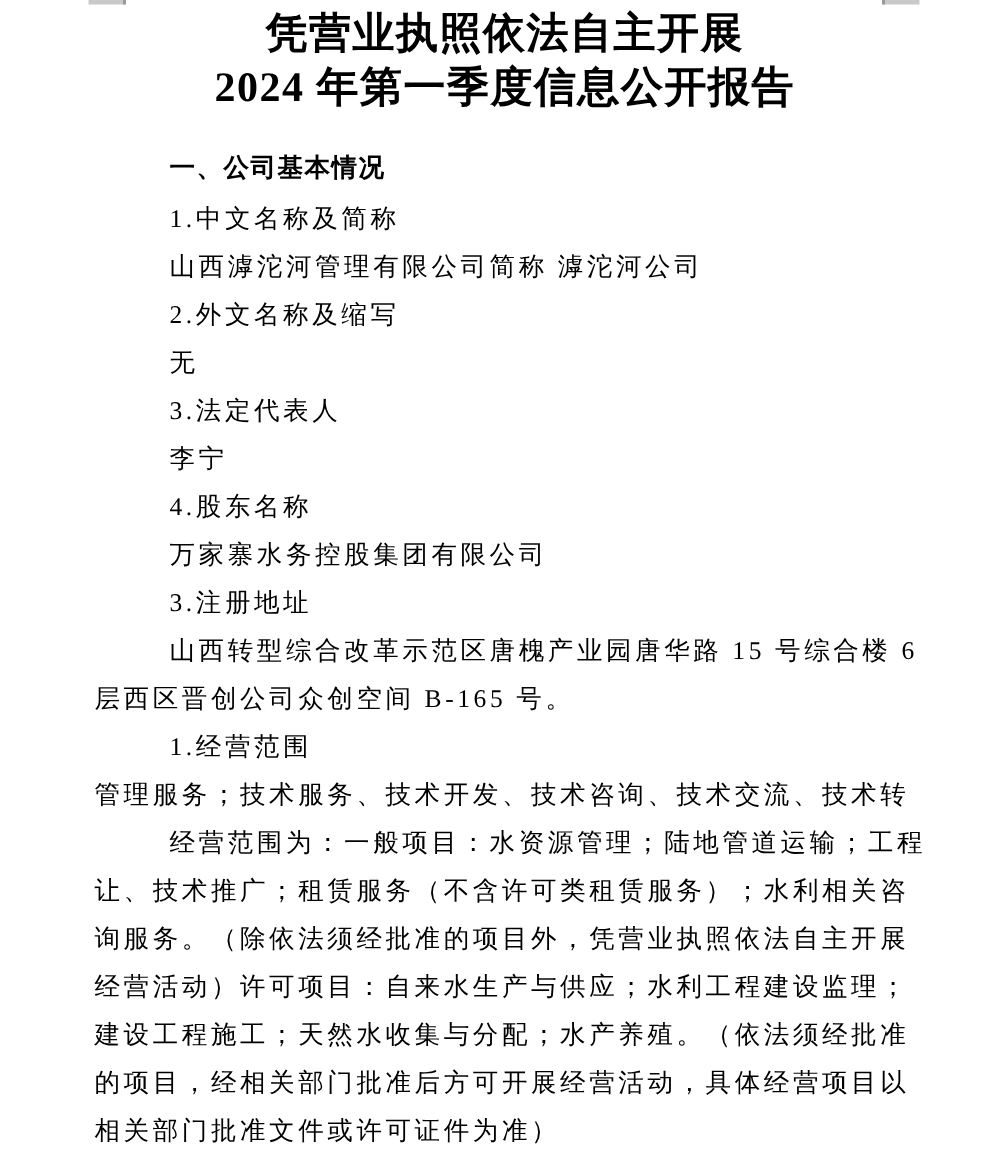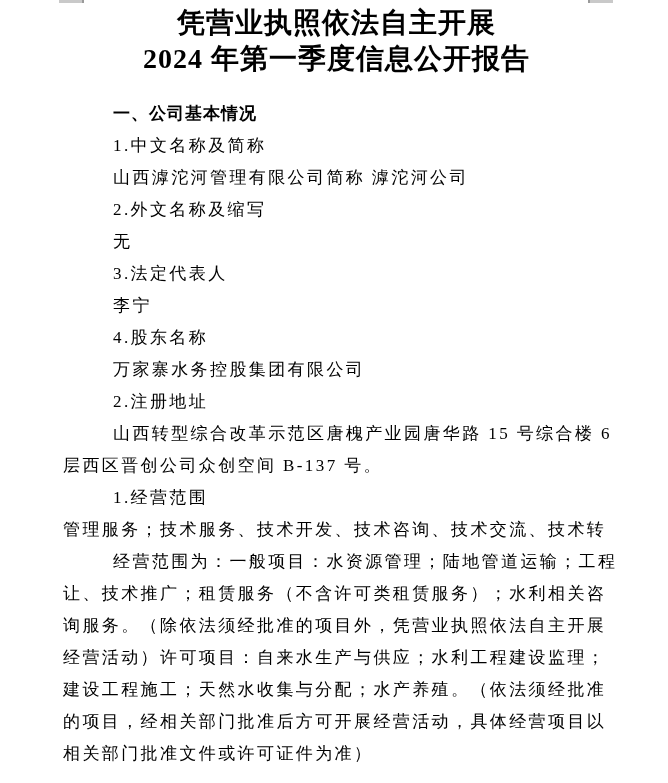--- a/index.html
+++ b/index.html
@@ -47,21 +47,21 @@
     height: 32px;
     line-height: 32px;
     font-size: 17px;
     letter-spacing: 2.4px;
     white-space: nowrap;
   }
   .content .ind {
     padding-left: 50px;
   }
   .content .section-heading {
-    font-family: Liberation Serif, serif;
+    font-family: Liberation Mono, monospace;
     font-weight: bold;
     letter-spacing: 1px;
   }
 </style>
 </head>
 <body>
 
 <div class="edge-marker left"></div>
 <div class="edge-marker right"></div>
 
@@ -81,23 +81,23 @@
 
     <div class="line ind">2.外文名称及缩写</div>
     <div class="line ind">无</div>
 
     <div class="line ind">3.法定代表人</div>
     <div class="line ind">李宁</div>
 
     <div class="line ind">4.股东名称</div>
     <div class="line ind">万家寨水务控股集团有限公司</div>
 
-    <div class="line ind">2.注册地址</div>
+    <div class="line ind">3.注册地址</div>
     <div class="line ind">山西转型综合改革示范区唐槐产业园唐华路 15 号综合楼 6</div>
-    <div class="line">层西区晋创公司众创空间 B-137 号。</div>
+    <div class="line">层西区晋创公司众创空间 B-165 号。</div>
 
     <div class="line ind">1.经营范围</div>
     <div class="line">管理服务；技术服务、技术开发、技术咨询、技术交流、技术转</div>
     <div class="line ind">经营范围为：一般项目：水资源管理；陆地管道运输；工程</div>
     <div class="line">让、技术推广；租赁服务（不含许可类租赁服务）；水利相关咨</div>
     <div class="line">询服务。（除依法须经批准的项目外，凭营业执照依法自主开展</div>
     <div class="line">经营活动）许可项目：自来水生产与供应；水利工程建设监理；</div>
     <div class="line">建设工程施工；天然水收集与分配；水产养殖。（依法须经批准</div>
     <div class="line">的项目，经相关部门批准后方可开展经营活动，具体经营项目以</div>
     <div class="line">相关部门批准文件或许可证件为准）</div>

